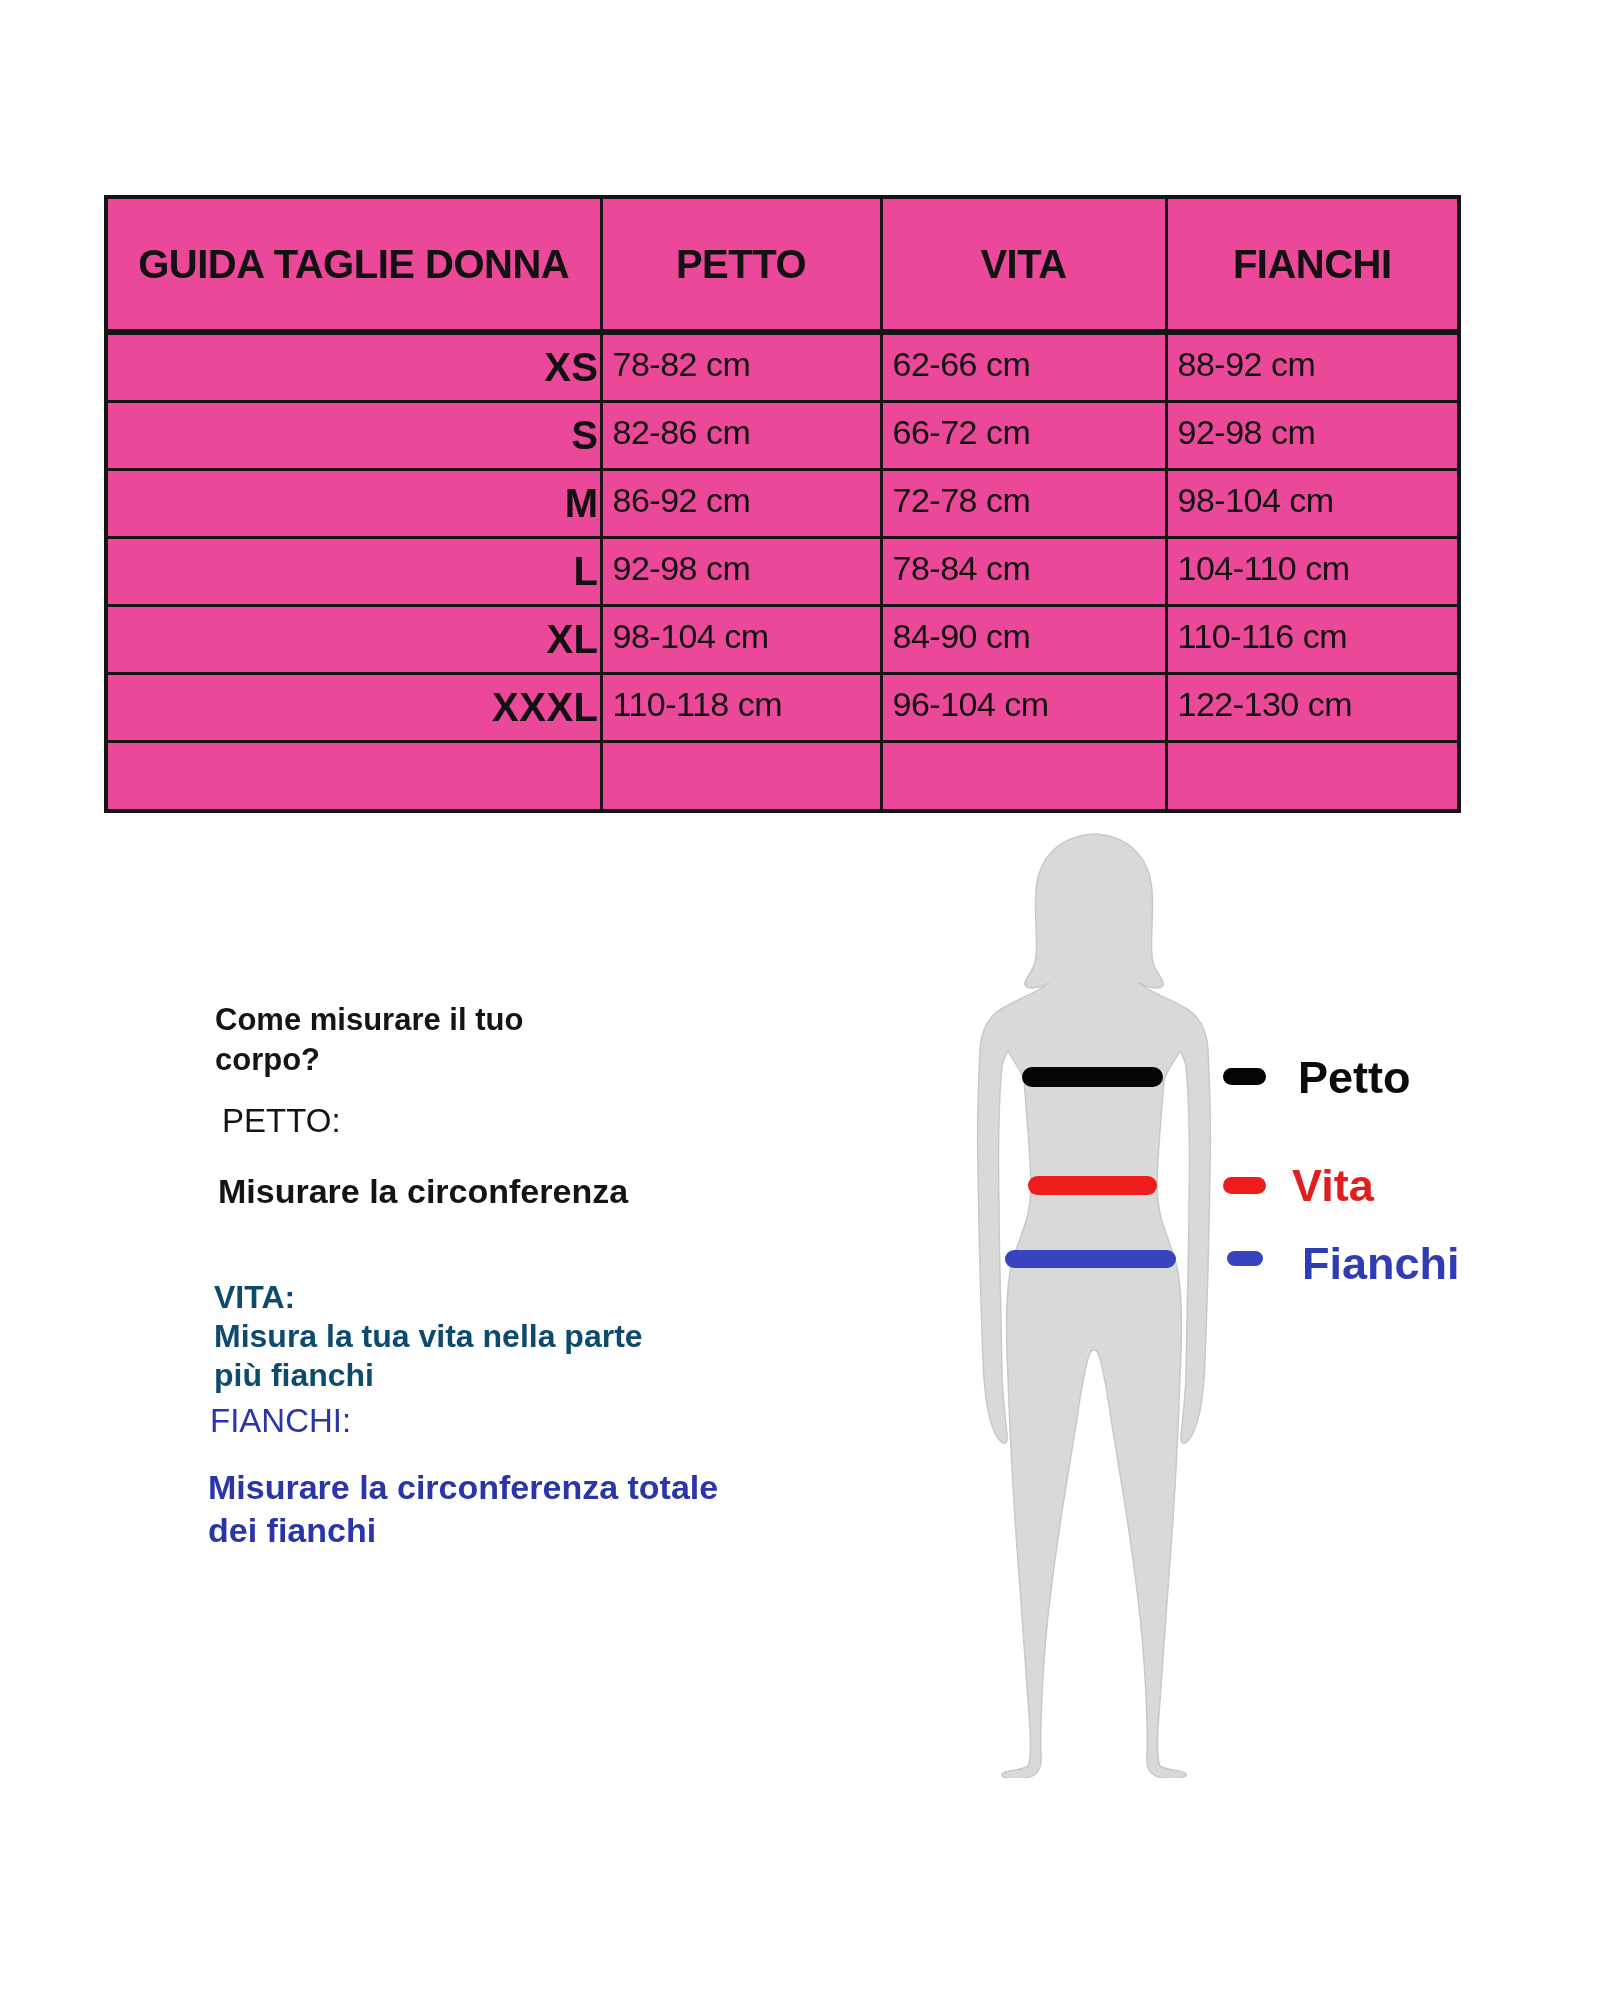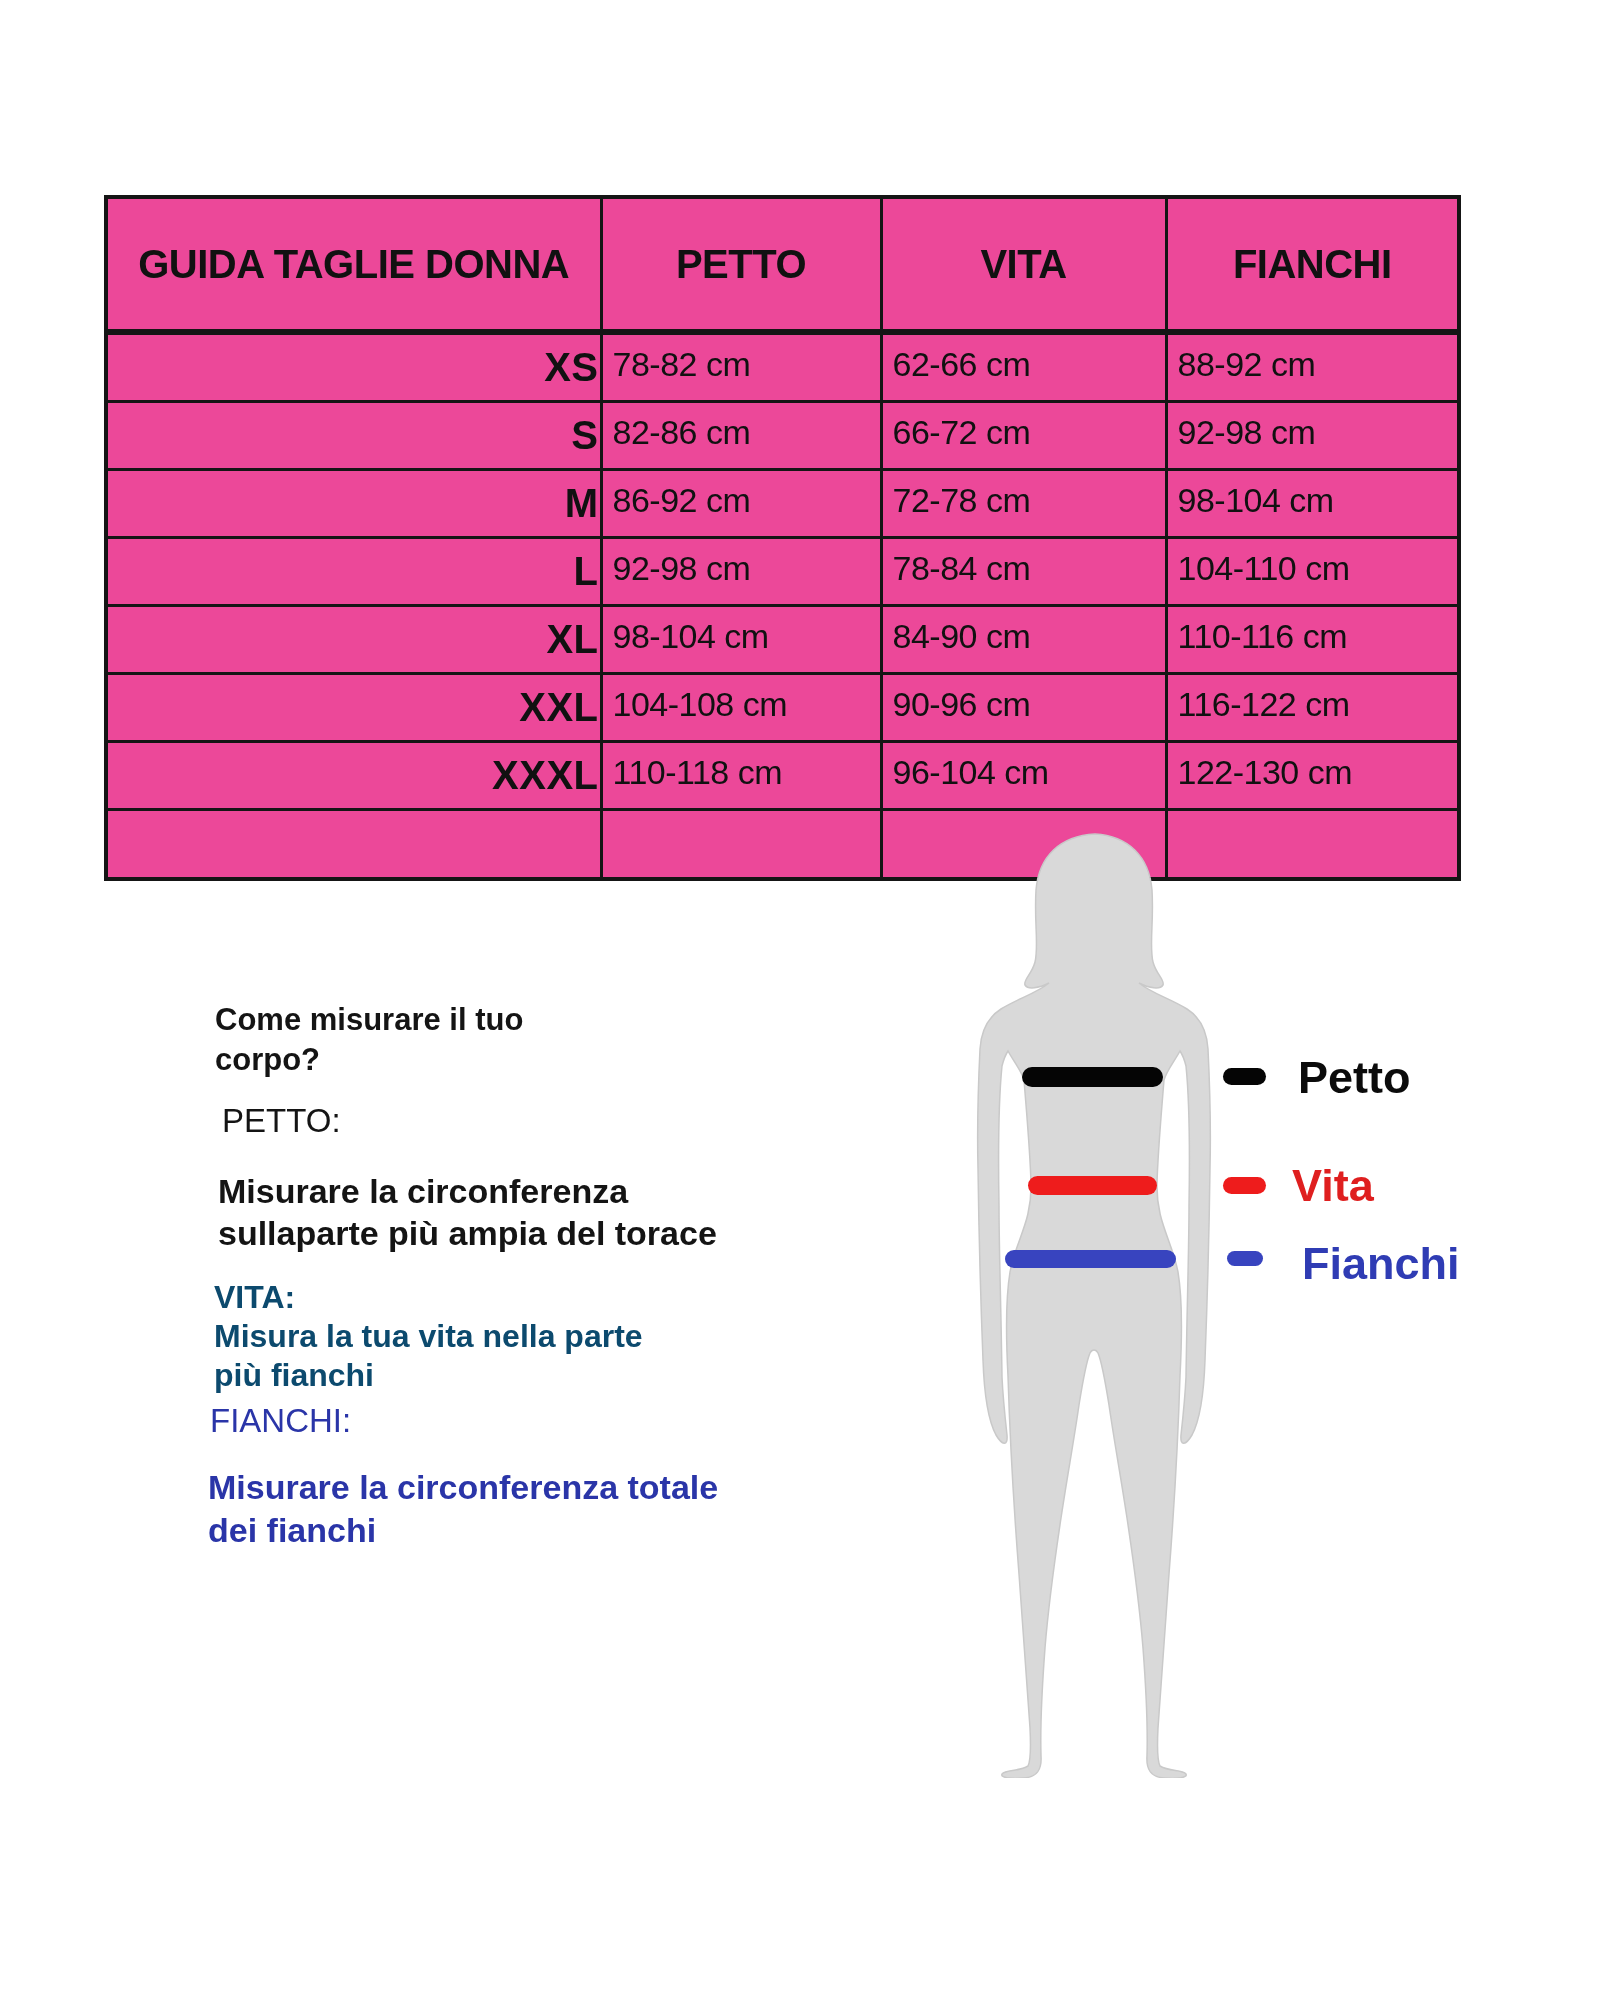--- a/index.html
+++ b/index.html
@@ -99,26 +99,20 @@
       <td class="val">78-84 cm</td>
       <td class="val">104-110 cm</td>
     </tr>
     <tr>
       <td class="size-col">XL</td>
       <td class="val">98-104 cm</td>
       <td class="val">84-90 cm</td>
       <td class="val">110-116 cm</td>
     </tr>
     <tr>
-      <td class="size-col">XXL</td>
-      <td class="val">104-108 cm</td>
-      <td class="val">90-96 cm</td>
-      <td class="val">116-122 cm</td>
-    </tr>
-    <tr>
       <td class="size-col">XXXL</td>
       <td class="val">110-118 cm</td>
       <td class="val">96-104 cm</td>
       <td class="val">122-130 cm</td>
     </tr>
     <tr class="empty-row">
       <td class="size-col"></td>
       <td class="val"></td>
       <td class="val"></td>
       <td class="val"></td>
@@ -127,21 +121,20 @@
 </table>
 
 <div class="txt intro">
   <div>Come misurare il tuo</div>
   <div>corpo?</div>
 </div>
 
 <div class="txt petto-label">PETTO:</div>
 <div class="txt petto-desc">
   <div>Misurare la circonferenza</div>
-  <div>sullaparte più ampia del torace</div>
 </div>
 
 <div class="txt vita-block">
   <div>VITA:</div>
   <div>Misura la tua vita nella parte</div>
   <div>più fianchi</div>
 </div>
 
 <div class="txt fianchi-label">FIANCHI:</div>
 <div class="txt fianchi-desc">

